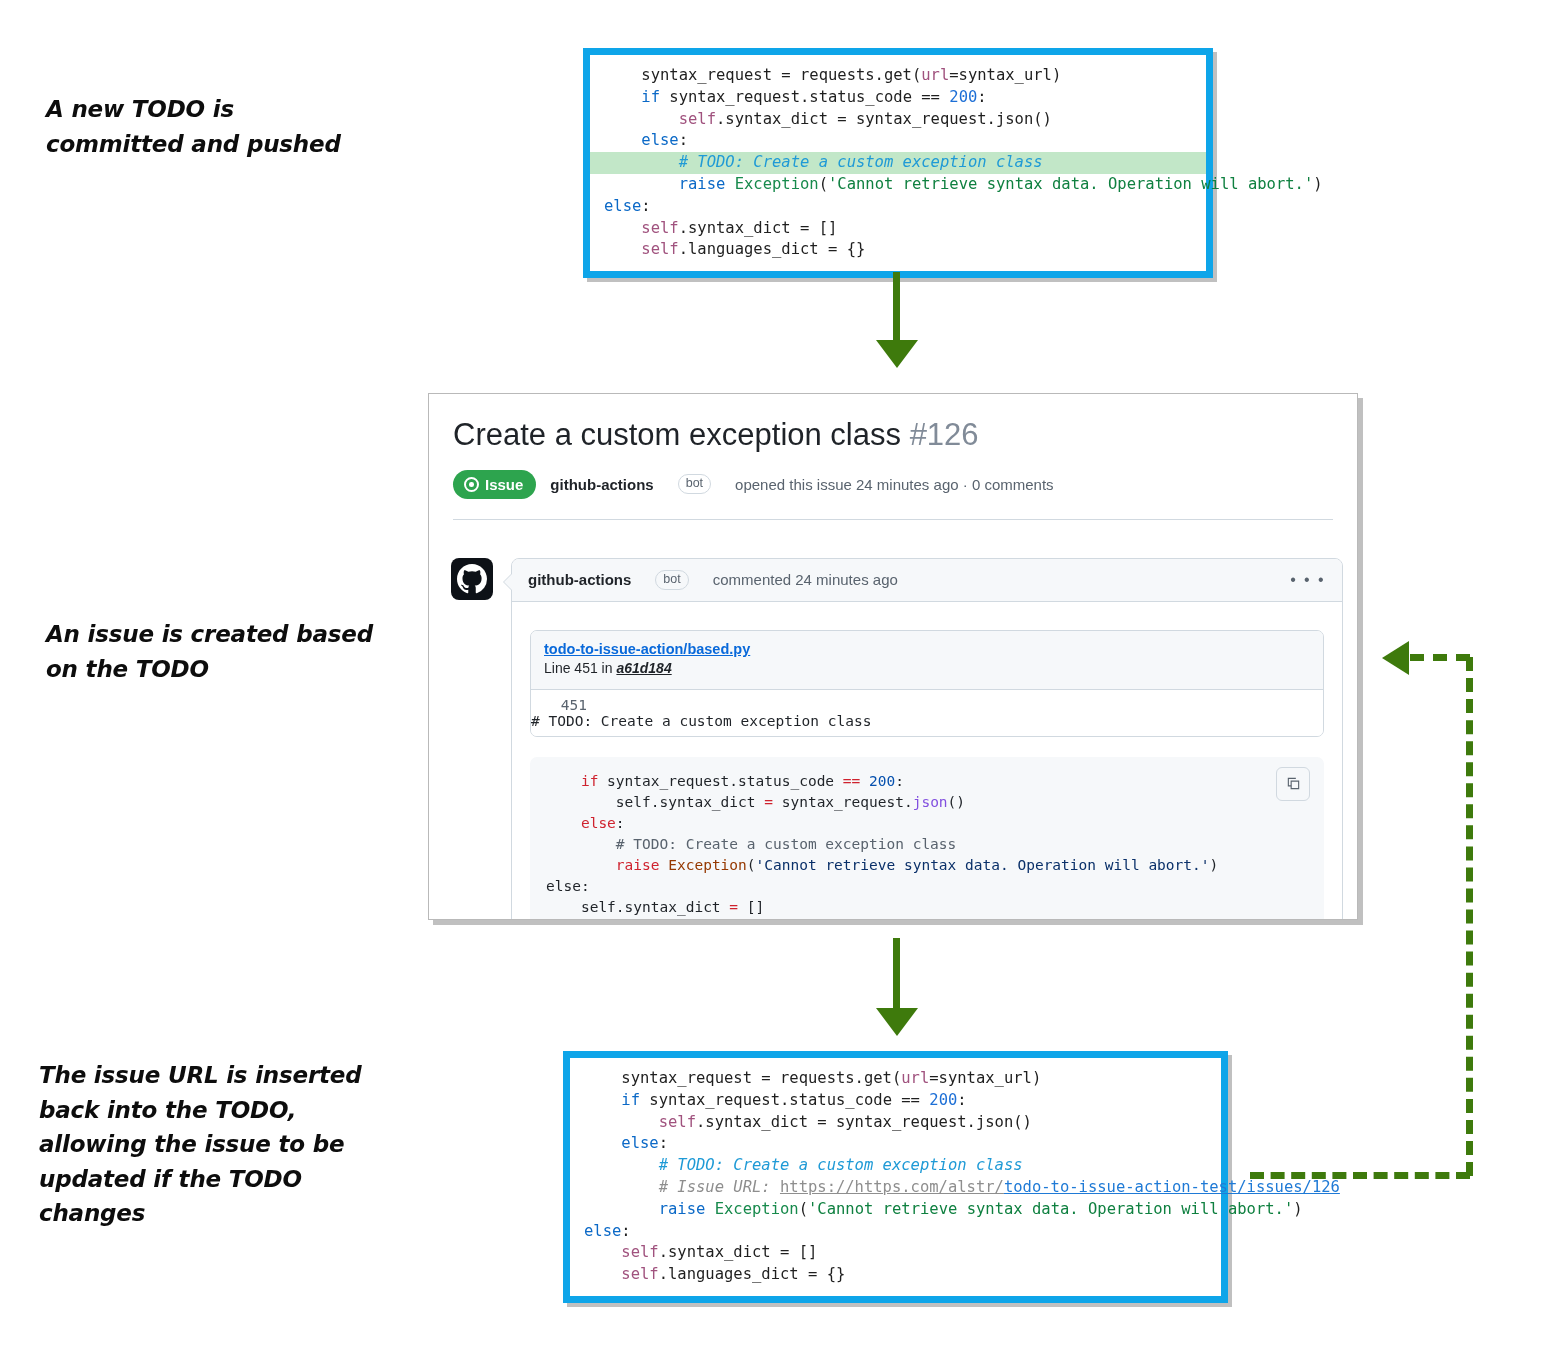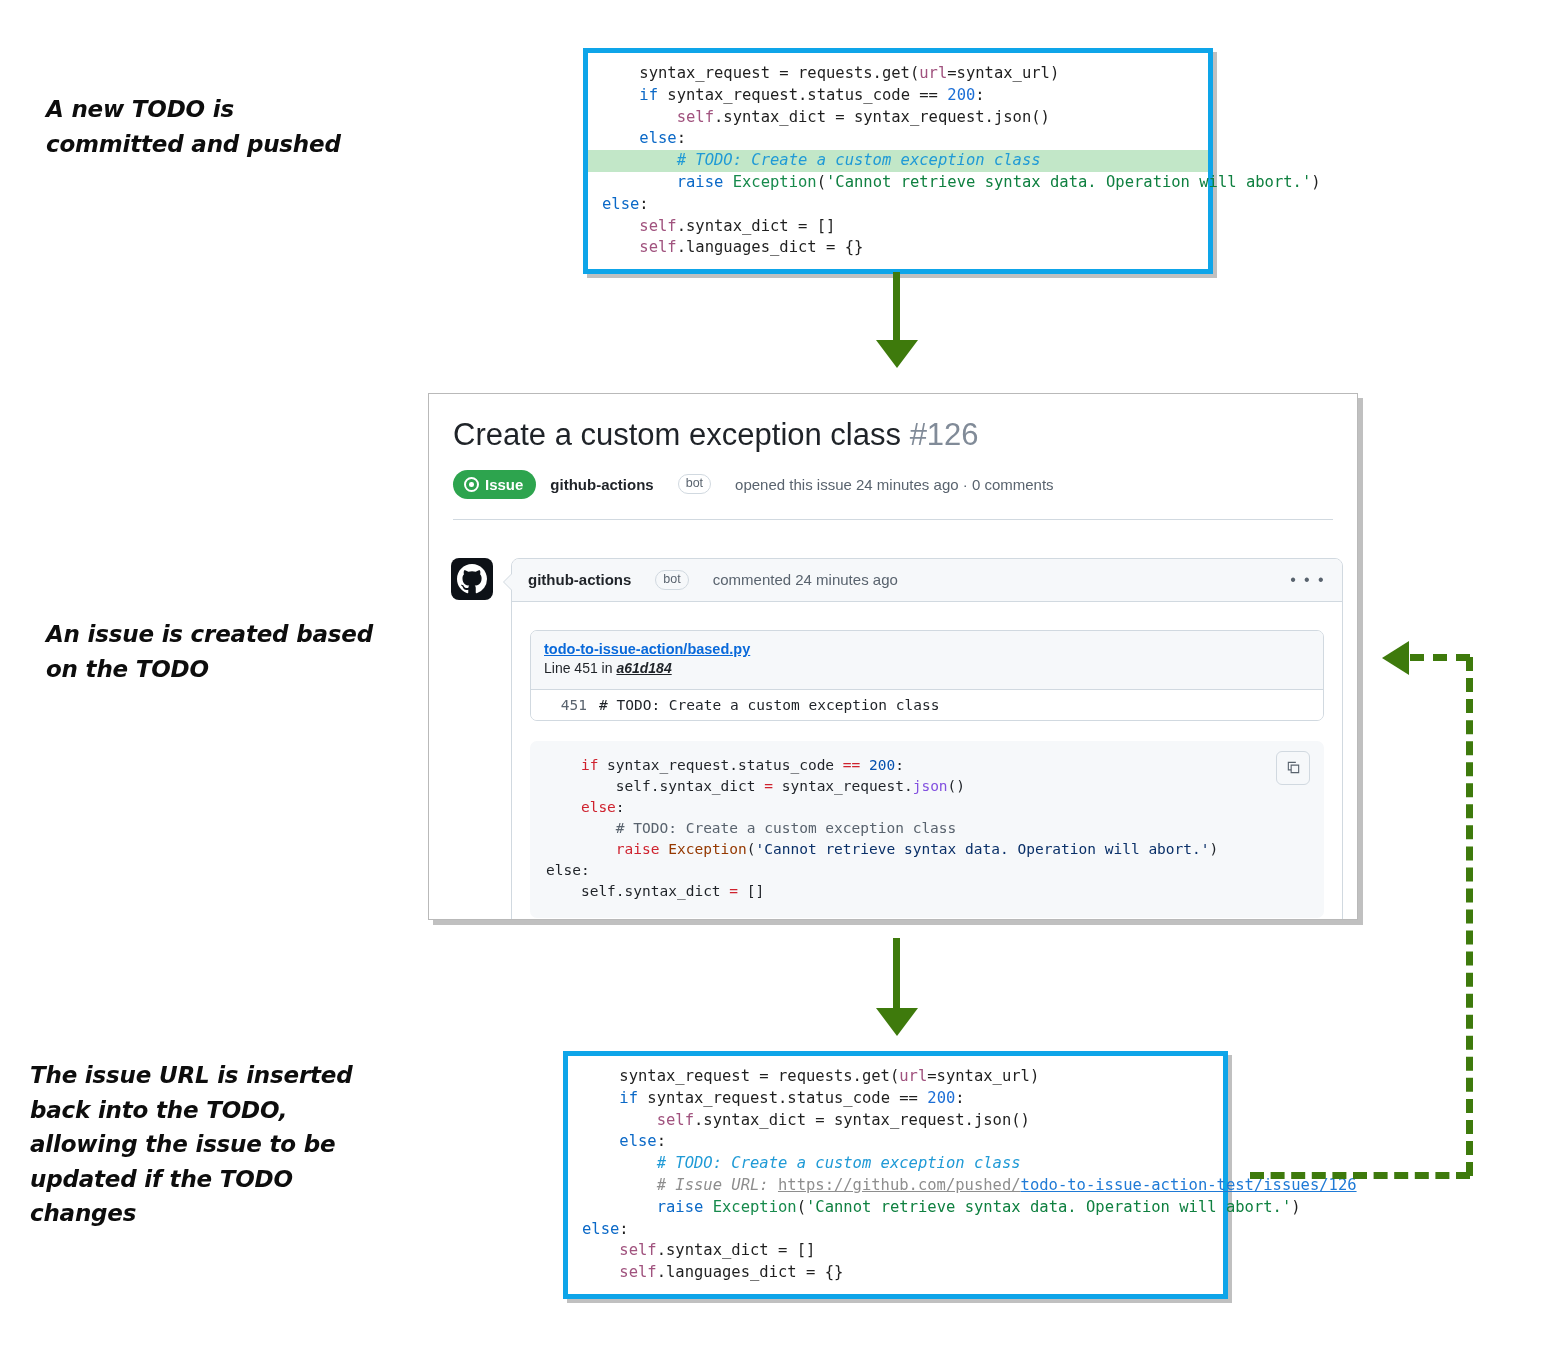--- a/index.html
+++ b/index.html
@@ -22,27 +22,27 @@
     font-family: "DejaVu Sans", sans-serif;
     font-style: italic;
     font-weight: bold;
     font-size: 23px;
     line-height: 1.5;
     color: #0d0d0d;
     letter-spacing: -0.2px;
   }
   #caption-1 { left: 46px; top: 92px;  width: 330px; }
   #caption-2 { left: 46px; top: 617px; width: 350px; }
-  #caption-3 { left: 30px; top: 1058px; width: 370px; }
+  #caption-3 { left: 39px; top: 1058px; width: 370px; }
 
   
   .code-card {
     position: absolute;
     background: #ffffff;
-    border: 5px solid #0ea5e9;
+    border: 7px solid #0ea5e9;
     box-shadow: 4px 4px 0 0 rgba(140,140,140,0.55);
     box-sizing: border-box;
     padding: 10px 0 10px 0;
   }
   .code-line {
     font-family: "DejaVu Sans Mono", monospace;
     font-size: 15.5px;
     line-height: 21.8px;
     white-space: pre;
     color: #1f1f1f;
@@ -270,20 +270,21 @@
     color: #1f2328;
     line-height: 1.4;
   }
   .snippet-sha { text-decoration: underline; font-weight: 600; font-style: italic; }
   .snippet-code-row {
     display: flex;
     background: #ffffff;
     font-family: "DejaVu Sans Mono", monospace;
     font-size: 14.5px;
     padding: 7px 0;
+    flex-direction: column;
   }
   .snippet-lineno {
     width: 56px;
     text-align: right;
     color: #59636e;
     padding-right: 12px;
     flex: 0 0 auto;
   }
   .snippet-codetext {
     color: #1f2328;
@@ -453,21 +454,21 @@
     <div class="arrow-head" style="top:70px;"></div>
   </div>
 
   <div class="code-card" id="code-bottom">
     <div id="code-bottom-lines">
         <div class="code-line"><span class="fn">    syntax_request = requests.get(</span><span class="kw">url</span><span class="fn">=syntax_url)</span></div>
         <div class="code-line"><span class="fn">    </span><span class="k">if</span><span class="fn"> syntax_request.status_code == </span><span class="num">200</span><span class="fn">:</span></div>
         <div class="code-line"><span class="fn">        </span><span class="self">self</span><span class="fn">.syntax_dict = syntax_request.json()</span></div>
         <div class="code-line"><span class="fn">    </span><span class="k">else</span><span class="fn">:</span></div>
         <div class="code-line"><span class="cmt">        # TODO: Create a custom exception class</span></div>
-        <div class="code-line"><span class="cmt2">        # Issue URL: </span><span class="urlgray">https://github.com/pushed/</span><span class="urlblue">todo-to-issue-action-test/issues/126</span></div>
+        <div class="code-line"><span class="cmt2">        # Issue URL: </span><span class="urlgray">https://https.com/alstr/</span><span class="urlblue">todo-to-issue-action-test/issues/126</span></div>
         <div class="code-line"><span class="fn">        </span><span class="k">raise</span><span class="fn"> </span><span class="exc">Exception</span><span class="fn">(</span><span class="str">'Cannot retrieve syntax data. Operation will abort.'</span><span class="fn">)</span></div>
         <div class="code-line"><span class="k">else</span><span class="fn">:</span></div>
         <div class="code-line"><span class="fn">    </span><span class="self">self</span><span class="fn">.syntax_dict = []</span></div>
         <div class="code-line"><span class="fn">    </span><span class="self">self</span><span class="fn">.languages_dict = {}</span></div>
       </div>
   </div>
 
   <div class="dash-h" style="left:1250px; top:1172px; width:220px;"></div>
   <div class="dash-v" style="left:1466px; top:657px; height:519px;"></div>
   <div class="dash-h" style="left:1410px; top:654px; width:60px;"></div>

